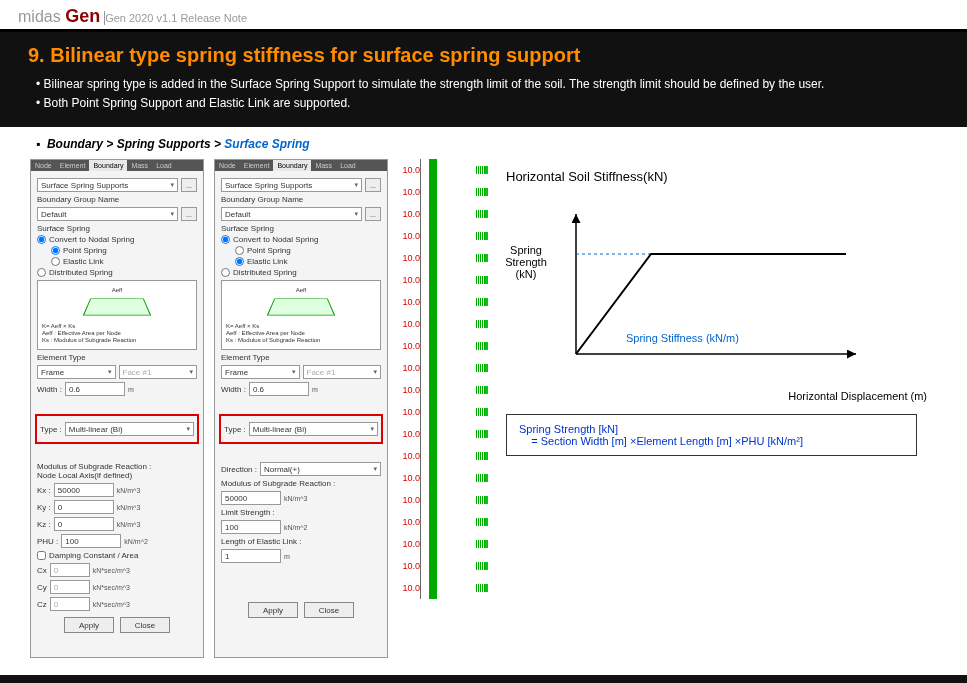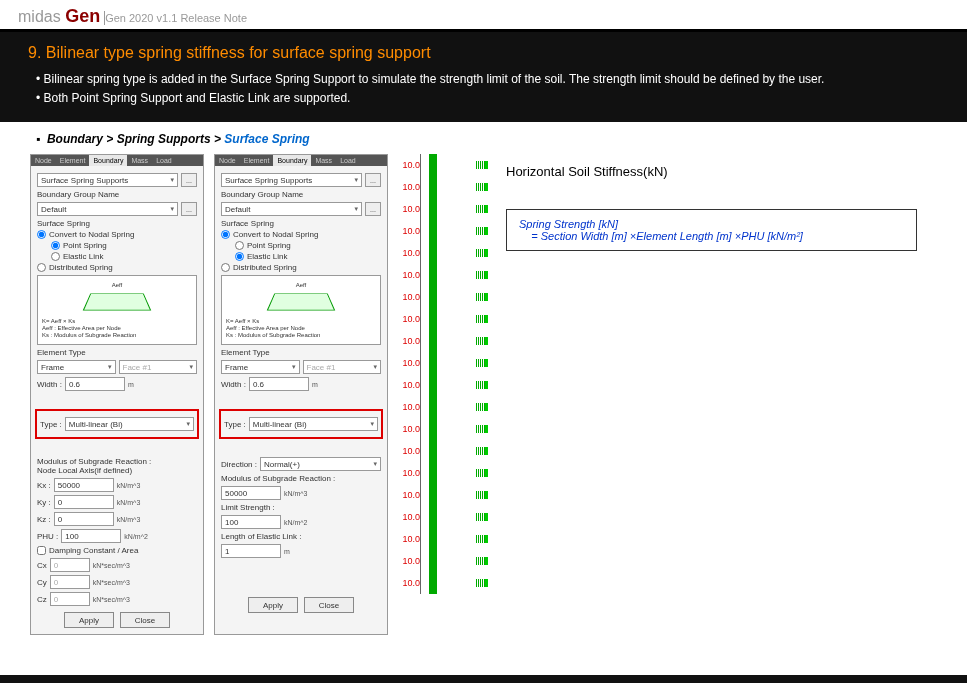--- a/index.html
+++ b/index.html
@@ -3,27 +3,27 @@
 <meta charset="utf-8">
 <style>
 *{box-sizing:border-box;margin:0;padding:0;font-family:Arial,sans-serif}
 body{width:967px;height:683px;background:#fff;position:relative;overflow:hidden}
 .page-header{display:flex;justify-content:flex-start;padding:6px 18px 2px;align-items:baseline}
 .logo{font-size:16px;color:#999}
 .logo b{color:#8B0000;font-size:18px}
 .logo-bar{display:inline-block;width:1px;height:14px;background:#999;margin-left:4px;vertical-align:middle}
 .release-note{font-size:11px;color:#999}
 .black-band{background:#111;color:#fff;padding:12px 28px 14px;border-top:3px solid #000}
-.section-title{color:#ff8c00;font-size:16px;font-weight:normal;margin-bottom:8px}
+.section-title{color:#ff8c00;font-size:20px;font-weight:bold;margin-bottom:8px}
 .bullets{font-size:12px;line-height:1.6;padding-left:20px}
 .bullets div::before{content:"• ";margin-left:-12px}
 .breadcrumb{padding:10px 36px 8px;font-size:12px;font-weight:bold;font-style:italic}
 .breadcrumb .bc-link{color:#0066cc;font-style:italic}
 .content{display:flex;gap:10px;padding:0 30px}
-.dialog{width:174px;border:1px solid #999;background:#f4f4f4;font-size:8px;color:#333;padding-bottom:2px}
+.dialog{width:174px;border:1px solid #999;background:#f4f4f4;font-size:8px;color:#333;padding-bottom:20px}
 .tabs{display:flex;background:#555;color:#ccc}
 .tabs span{padding:2px 4px;font-size:7px}
 .tabs .active{background:#e8e8e8;color:#000}
 .dlg-body{padding:4px 6px}
 .dlg-row{display:flex;align-items:center;margin:3px 0;gap:3px}
 .lbl{font-size:8px;color:#333}
 .combo{flex:1;height:14px;background:#fff;border:1px solid #999;font-size:8px;padding:0 3px;display:flex;align-items:center;justify-content:space-between}
 .combo::after{content:"▾";font-size:7px;color:#666}
 .small-btn{width:16px;height:14px;border:1px solid #999;background:#eee;font-size:7px;display:flex;align-items:center;justify-content:center}
 .radio-row,.check-row{display:flex;align-items:center;gap:3px;margin:2px 0;font-size:8px}
@@ -45,21 +45,21 @@
 .model-val{font-size:9px;color:#d00;width:22px;text-align:right}
 .model-bar{flex:1;height:22px;background:linear-gradient(90deg,#fff 0,#fff 8px,#0a0 8px,#0a0 16px,#fff 16px);position:relative;border-left:1px solid #666}
 .model-spring{position:absolute;right:-14px;top:4px;width:14px;height:14px;display:flex;align-items:center}
 .spring-ico{width:12px;height:8px;background:repeating-linear-gradient(90deg,#0a0,#0a0 1px,transparent 1px,transparent 2px);border-right:3px solid #0c0}
 .graph-area{flex:1;padding:10px 20px}
 .graph-title{font-size:13px;margin-bottom:20px}
 .graph-svg-box{position:relative;height:180px;margin-left:60px}
 .y-label{position:absolute;left:-70px;top:40px;font-size:11px;text-align:center;width:60px}
 .x-label{position:absolute;right:-10px;bottom:-18px;font-size:11px}
 .stiff-label{position:absolute;left:60px;bottom:40px;color:#0066cc;font-size:11px}
-.formula-box{border:1px solid #333;padding:8px 12px;margin-top:30px;font-size:11px;color:#0033cc;font-style:italic}
+.formula-box{border:1px solid #333;padding:8px 12px;margin-top:30px;font-size:11px;color:#0033cc;}
 .bottom-bar{position:absolute;left:0;right:0;bottom:0;height:8px;background:#111}
 </style>
 </head>
 <body>
 
 <div class="page-header">
   <div class="logo">
     <span>midas</span> <b>Gen</b><span class="logo-bar"></span>
   </div>
   <div class="release-note">Gen 2020 v1.1 Release Note</div>
@@ -424,20 +424,36 @@
         <div class="model-bar">
           <div class="model-spring">
             <div class="spring-ico"></div>
           </div>
         </div>
       </div>
     </div>
 
   <div class="graph-area">
     <div class="graph-title">Horizontal Soil Stiffness(kN)</div>
+    <div class="graph-svg-box">
+      <div class="y-label">Spring Strength (kN)</div>
+      <svg width="300" height="160">
+        <defs>
+            <marker id="ah" markerWidth="8" markerHeight="8" refX="6" refY="3" orient="auto">
+              <path d="M0,0 L6,3 L0,6 Z" fill="#000"></path>
+            </marker>
+          </defs>
+        <line x1="10" y1="150" x2="290" y2="150" stroke="#000" stroke-width="1.5" marker-end="url(#ah)"></line>
+        <line x1="10" y1="150" x2="10" y2="10" stroke="#000" stroke-width="1.5" marker-end="url(#ah)"></line>
+        <line x1="10" y1="50" x2="85" y2="50" stroke="#06c" stroke-width="1" stroke-dasharray="3,3"></line>
+        <polyline points="10,150 85,50 280,50" fill="none" stroke="#000" stroke-width="2"></polyline>
+      </svg>
+      <div class="stiff-label">Spring Stiffness (kN/m)</div>
+      <div class="x-label">Horizontal Displacement (m)</div>
+    </div>
     <div class="formula-box">
       <div>Spring Strength [kN]</div>
       <div style="white-space:pre">    = Section Width [m] ×Element Length [m] ×PHU [kN/m²]</div>
     </div>
   </div>
 
 </div>
 
 <div class="caption-pill">Surface Spring Support</div>
 <div class="bottom-bar"></div>

